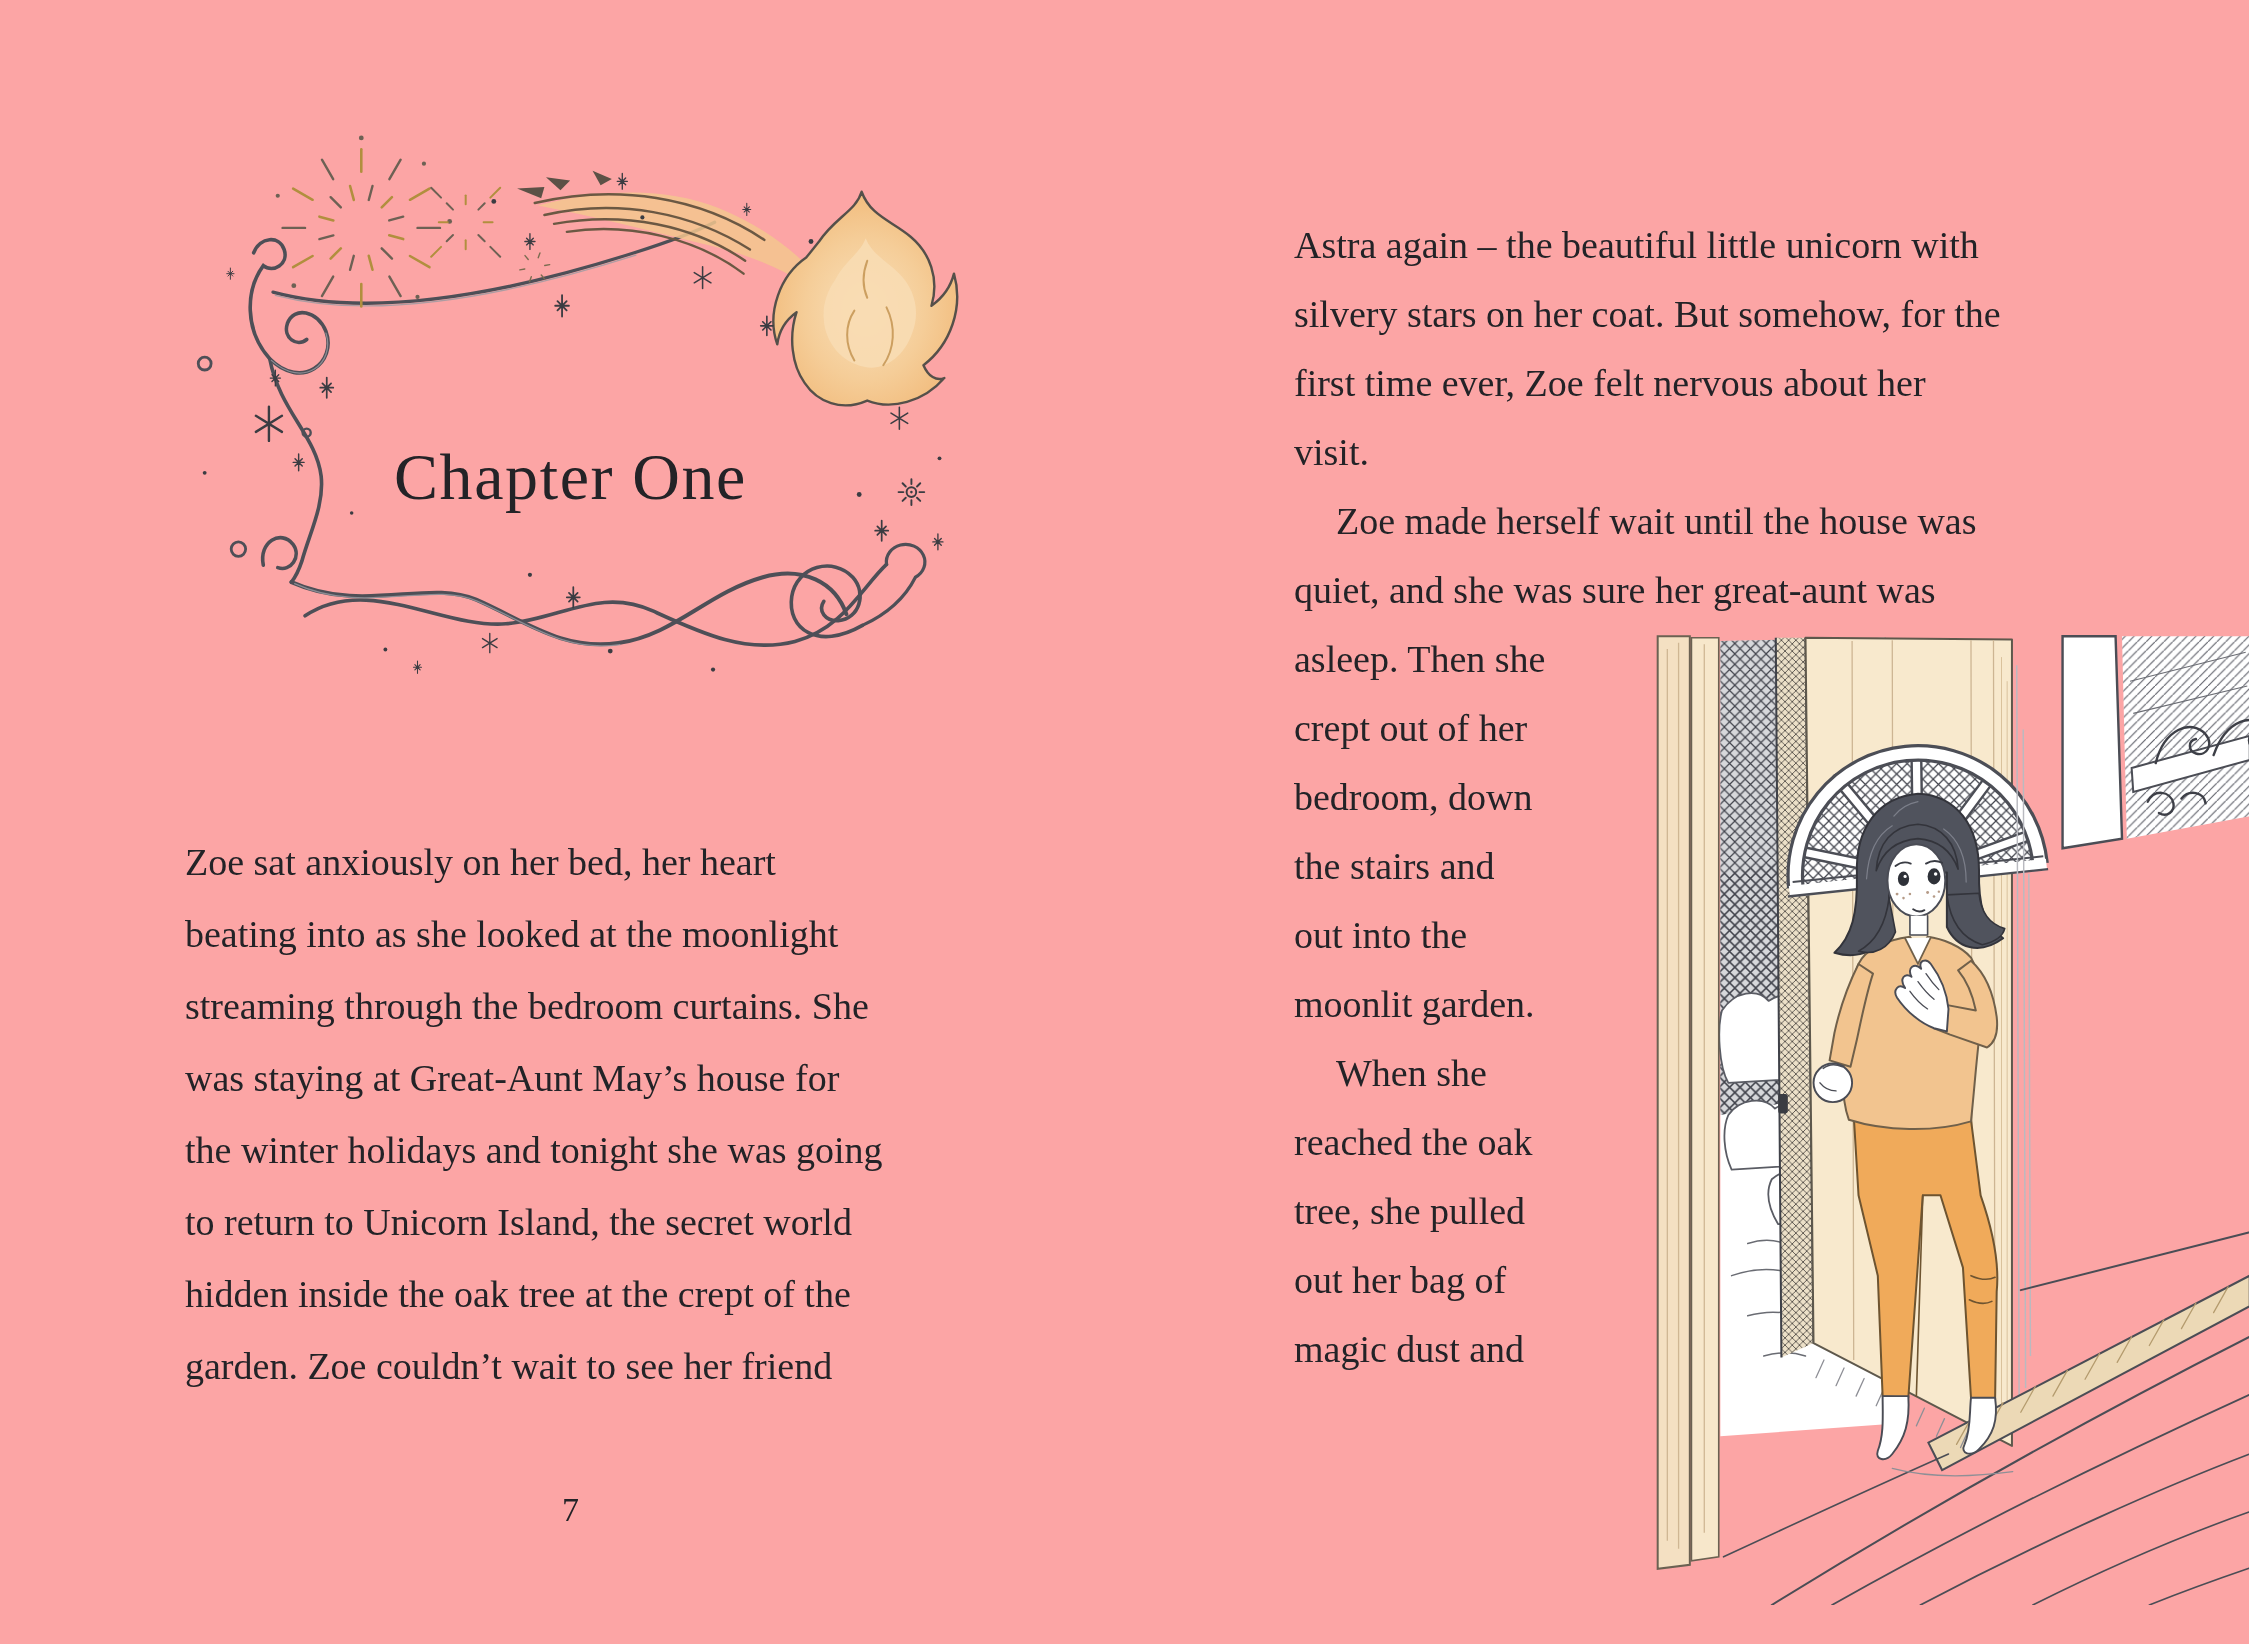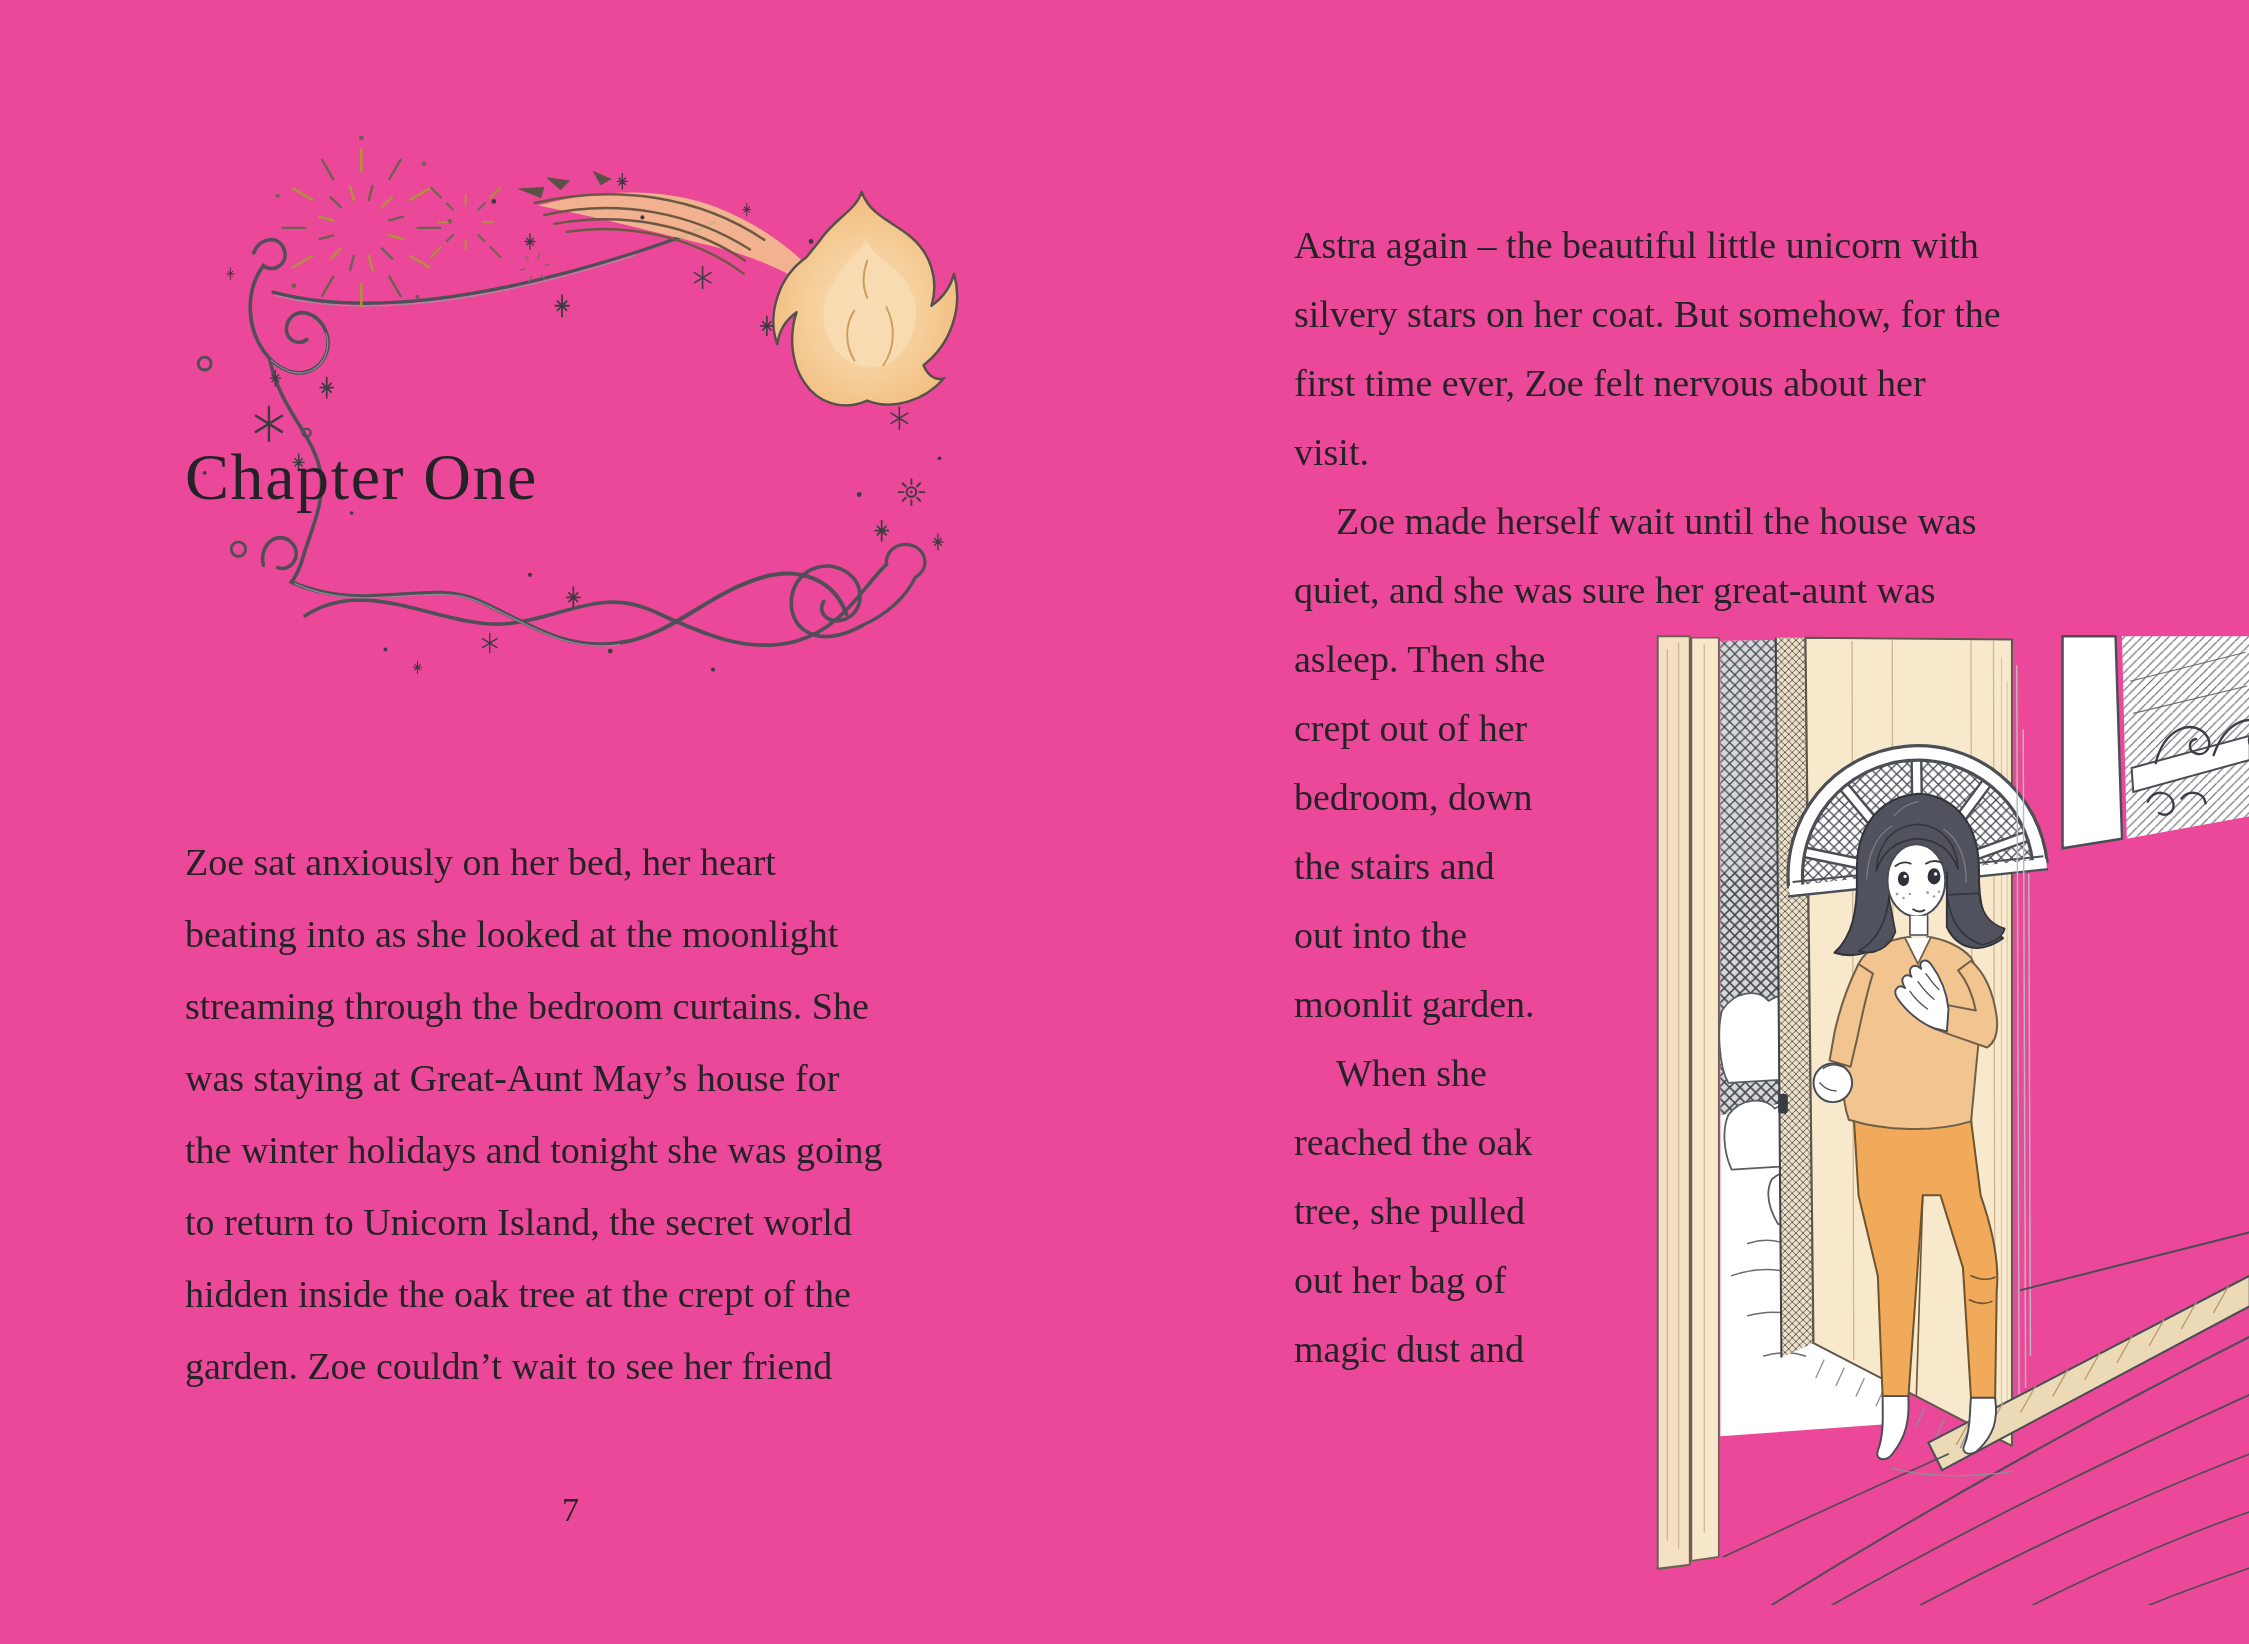--- a/index.html
+++ b/index.html
@@ -1,26 +1,26 @@
 <!DOCTYPE html>
 <html style="font-size:13px"><head>
 <meta charset="utf-8">
 <style>
   html,body{margin:0;padding:0;}
   body{
     width:2250px;height:1644px;background:#ffffff;position:relative;overflow:hidden;
     font-family:"Liberation Serif","DejaVu Serif",serif;color:#1e1e20;
   }
-  .page{position:absolute;top:0;width:1125px;height:1644px;background:#ec4899;}
+  .page{position:absolute;top:0;width:1125px;height:1644px;background:#fca5a5;}
   #page-left{left:0;}
   #page-right{left:1125px;}
 
   .ornament{position:absolute;left:183px;top:95px;width:779px;height:587px;}
   .chapter-title{
-    position:absolute;left:185px;top:439px;width:771px;text-align:left;
+    position:absolute;left:185px;top:439px;width:771px;text-align:center;
     font-size:66px;letter-spacing:1.6px;color:#232327;
   }
   .body-text{position:absolute;white-space:nowrap;font-size:38px;color:#232327;}
   .bt-left{left:185px;top:826px;line-height:72px;width:804px;}
   .bt-right{left:169px;top:211px;line-height:69px;width:804px;}
   .line{white-space:nowrap;}
   .indent{text-indent:42px;}
   .page-number{
     position:absolute;left:185px;top:1491px;width:771px;text-align:center;
     font-size:34px;color:#232327;

